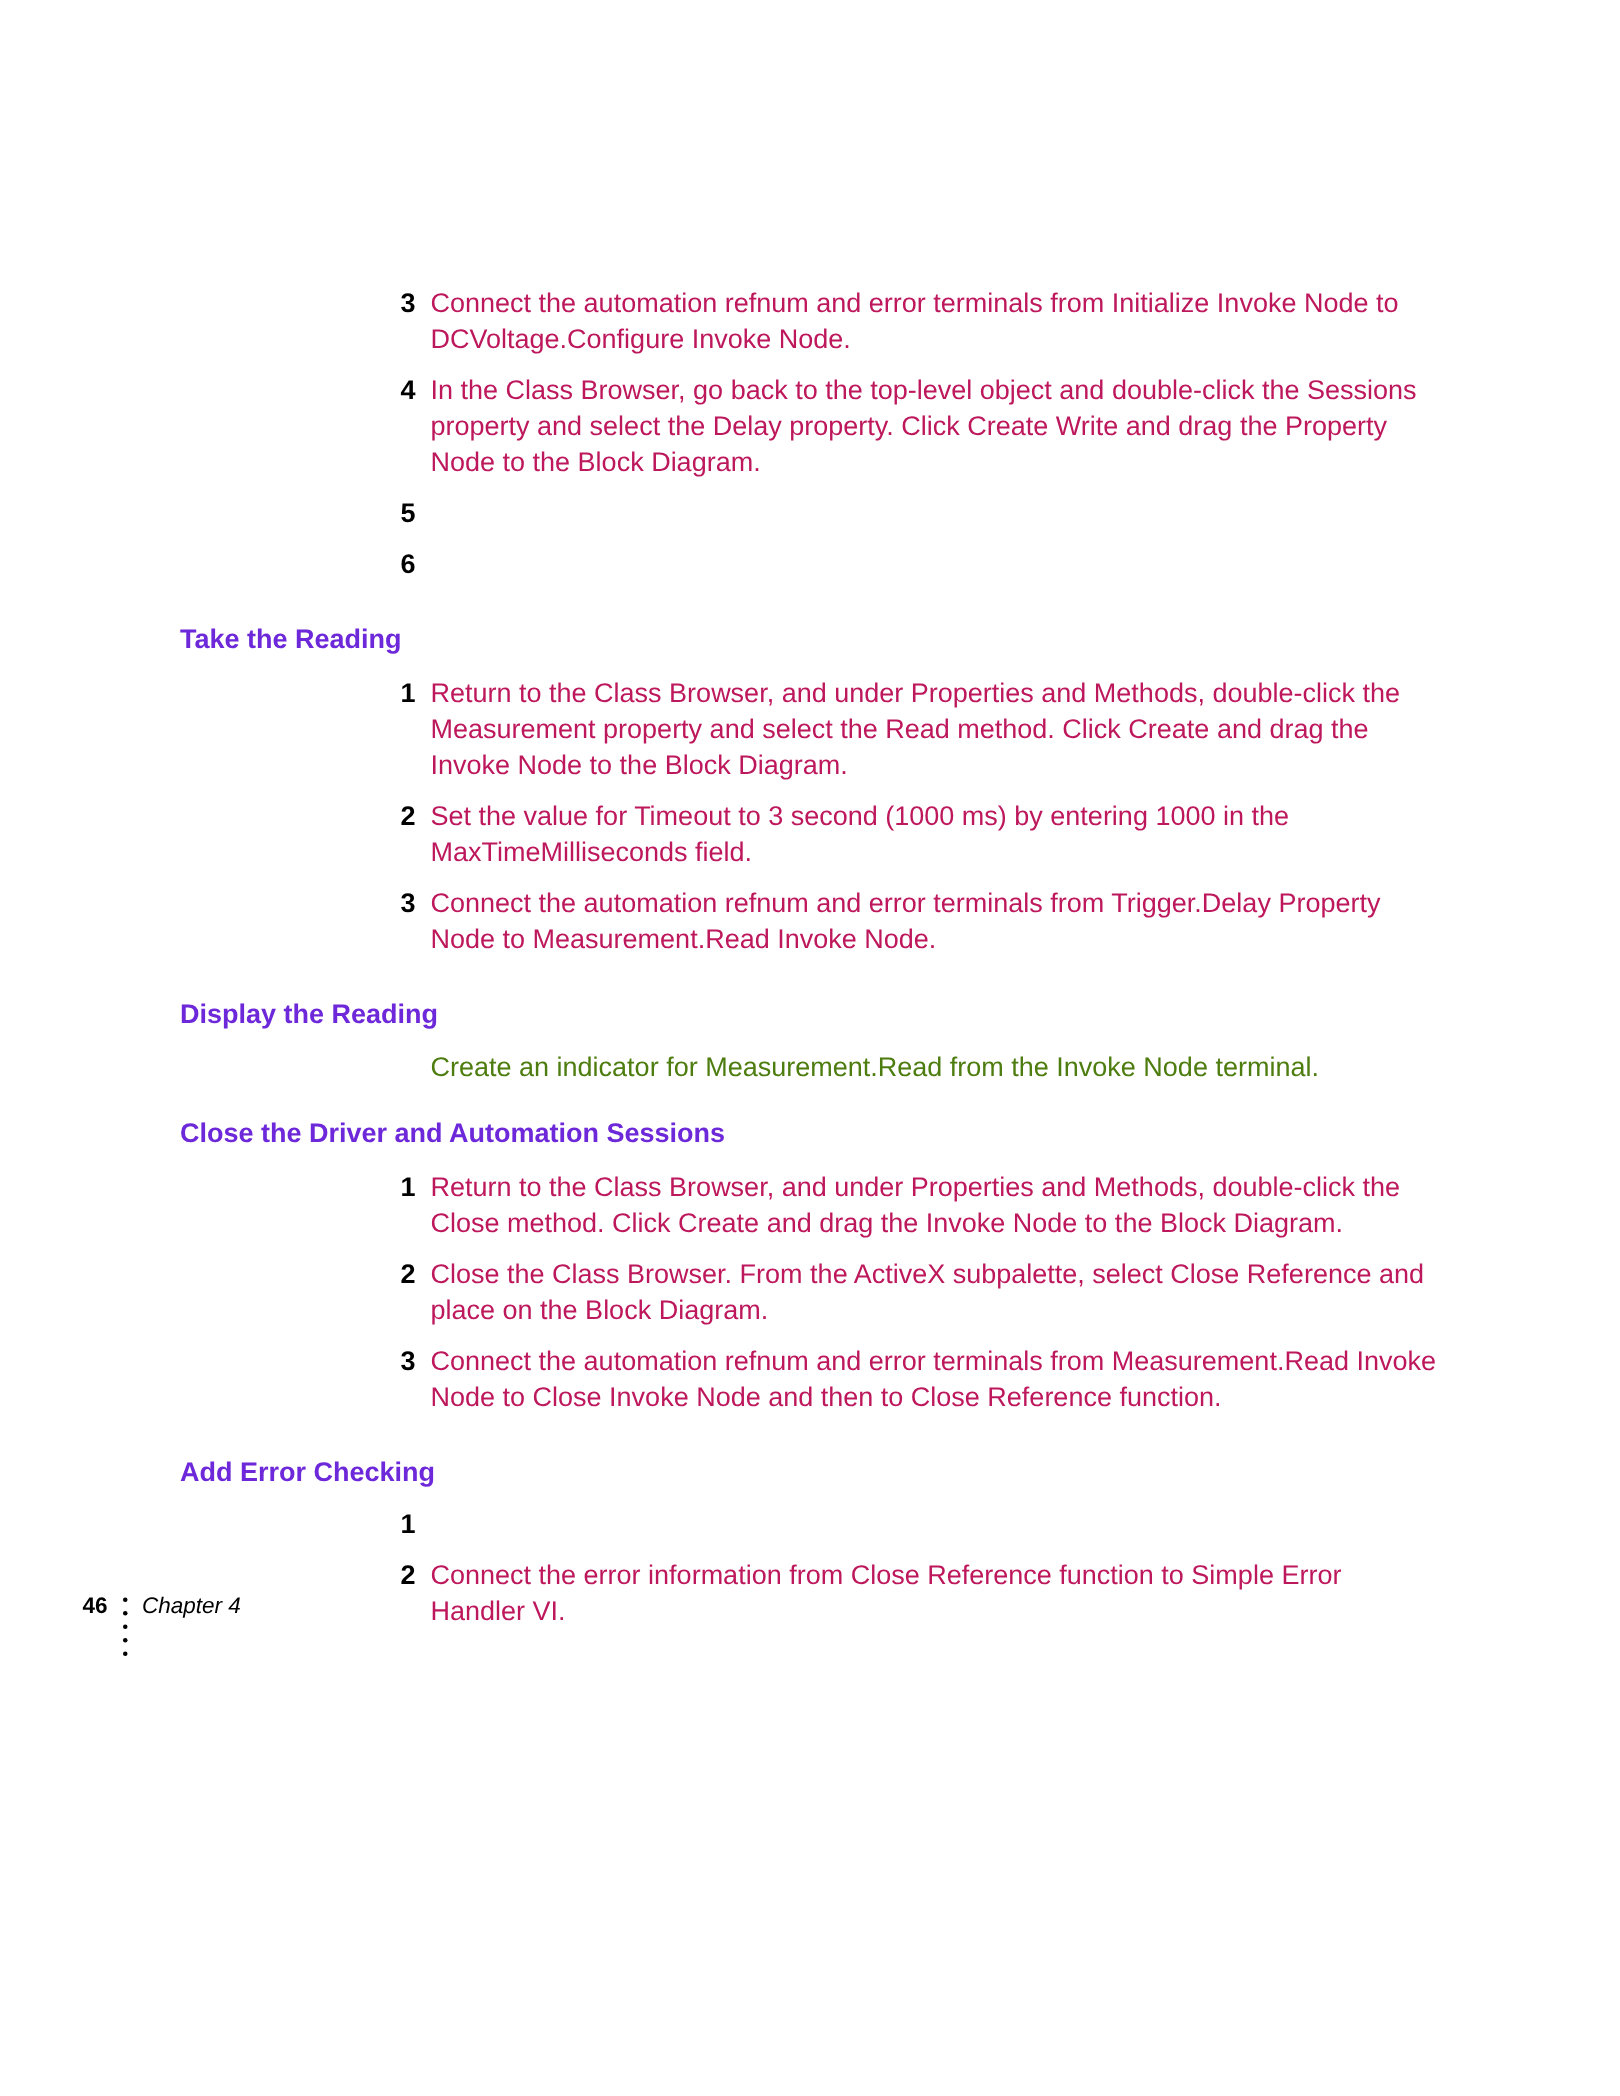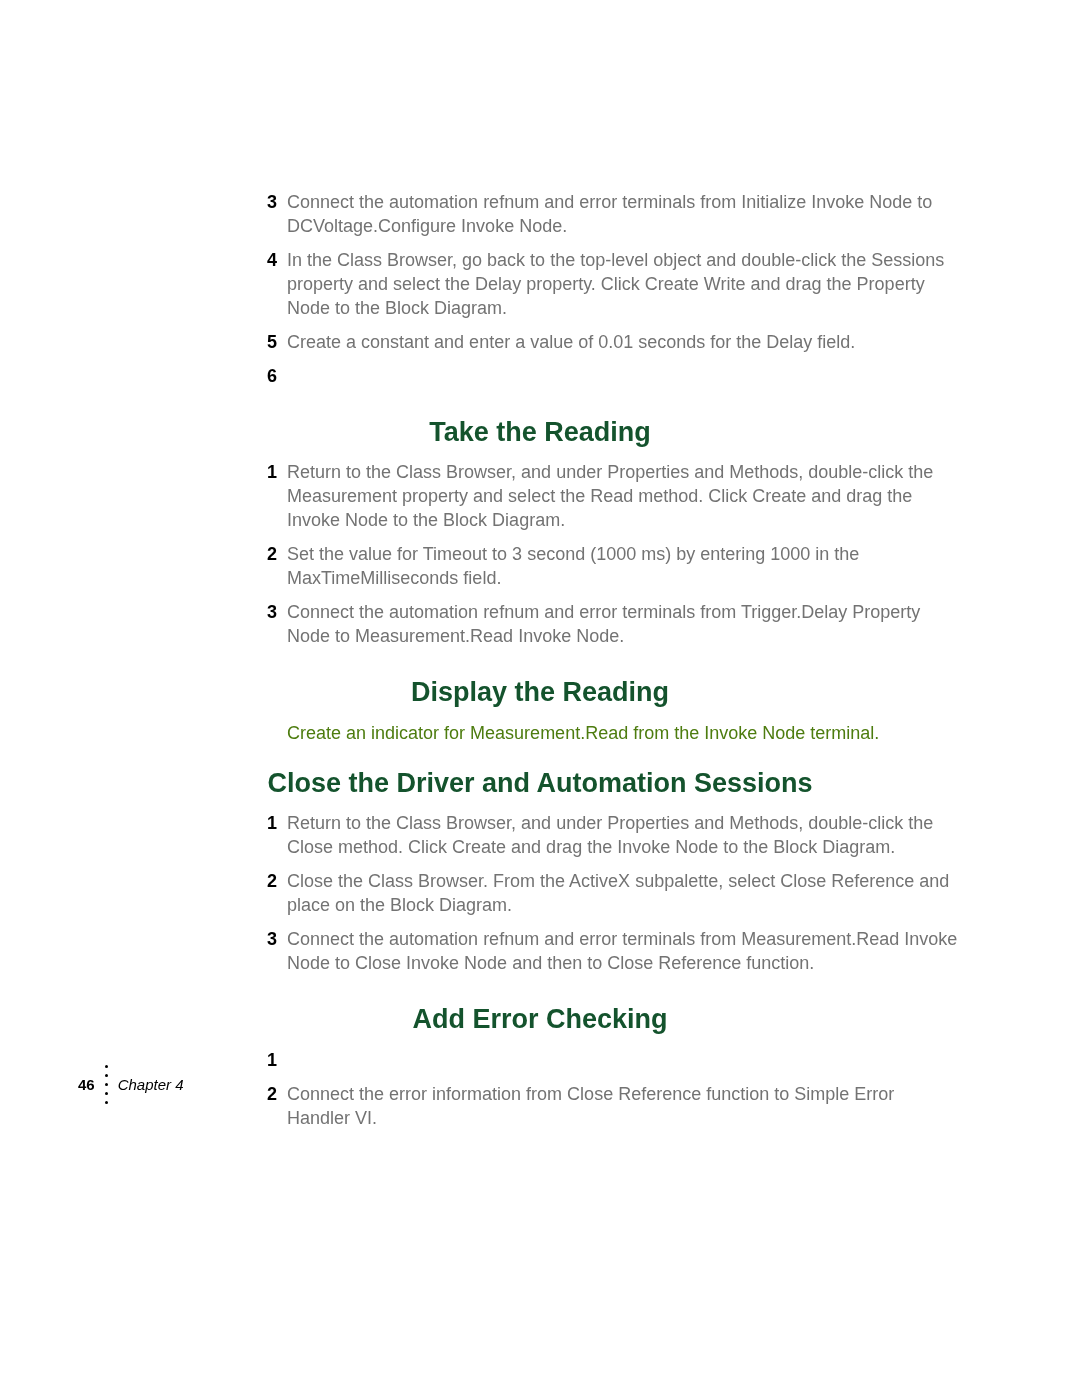--- a/index.html
+++ b/index.html
@@ -15,25 +15,24 @@
   .page {
     position: relative;
     width: 1080px;
     height: 1397px;
     box-sizing: border-box;
     padding: 190px 120px 0 120px;
   }
   .section-heading {
     font-family: Arial, Helvetica, sans-serif;
     font-weight: 700;
-    font-size: 27px;
-    color: #14532d;
+    font-size: 18px;
+    color: #6d28d9;
     margin: 0 0 12px 0;
     line-height: 1.2;
-    text-align: center;
   }
   .ol {
     margin: 0 0 22px 0;
     padding: 0;
   }
   .li {
     display: flex;
     align-items: flex-start;
     margin: 0 0 10px 0;
     padding-left: 135px; 
@@ -44,35 +43,34 @@
     font-size: 18px;
     line-height: 24px;
     color: #000;
     text-align: right;
     margin-right: 10px;
   }
   .txt {
     flex: 1 1 auto;
     font-size: 18px;
     line-height: 24px;
-    color: #737373;
+    color: #be185d;
   }
   .para {
     margin: 0 0 22px 0;
     padding-left: 167px;
     font-size: 18px;
     line-height: 24px;
     color: #4d7c0f;
   }
   .footer {
     position: absolute;
-    left: 78px;
+    left: 55px;
     bottom: 290px;
     display: flex;
-    align-items: center;
   }
   .page-number {
     font-weight: 700;
     font-size: 15px;
     color: #000;
     margin-right: 10px;
   }
   .dots {
     display: flex;
     flex-direction: column;
@@ -102,21 +100,20 @@
     <div class="li">
       <div class="num">3</div>
       <div class="txt">Connect the automation refnum and error terminals from Initialize Invoke Node to DCVoltage.Configure Invoke Node.</div>
     </div>
     <div class="li">
       <div class="num">4</div>
       <div class="txt">In the Class Browser, go back to the top-level object and double-click the Sessions property and select the Delay property. Click Create Write and drag the Property Node to the Block Diagram.</div>
     </div>
     <div class="li">
       <div class="num">5</div>
-      <div class="txt">Create a constant and enter a value of 0.01 seconds for the Delay field.</div>
     </div>
     <div class="li">
       <div class="num">6</div>
     </div>
   </div>
 
   <div class="gap-small"></div>
 
   <h2 class="section-heading">Take the Reading</h2>
   <div class="ol">

